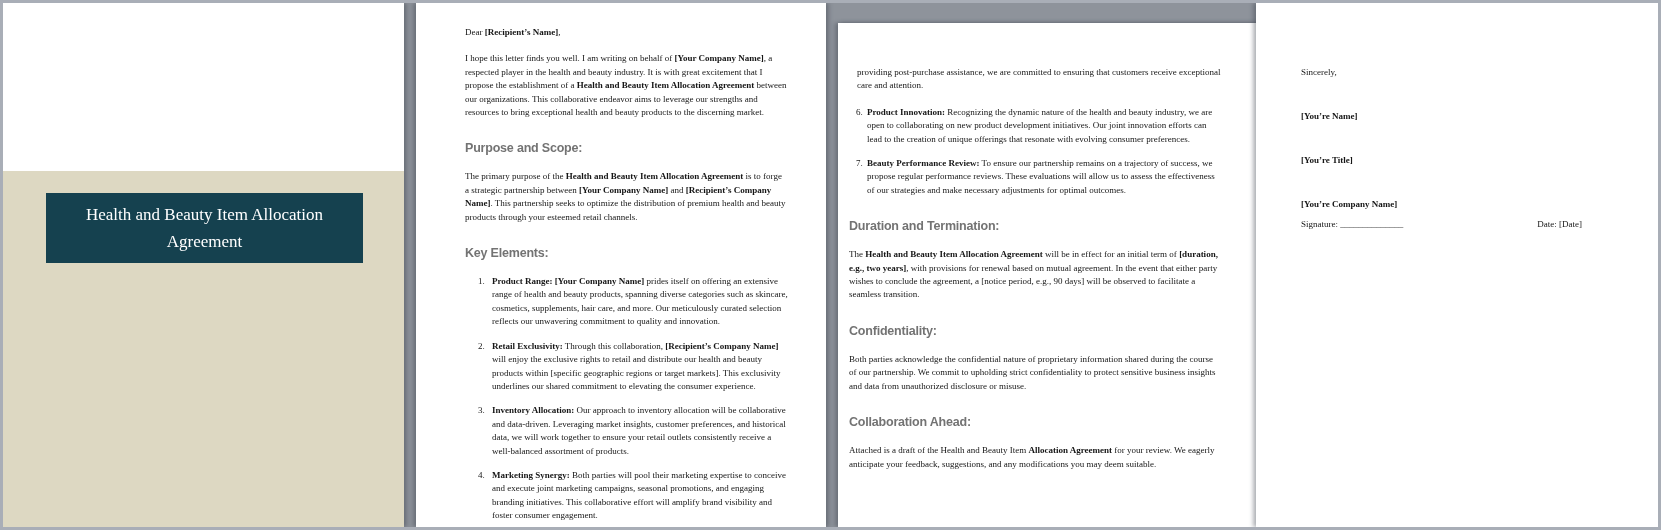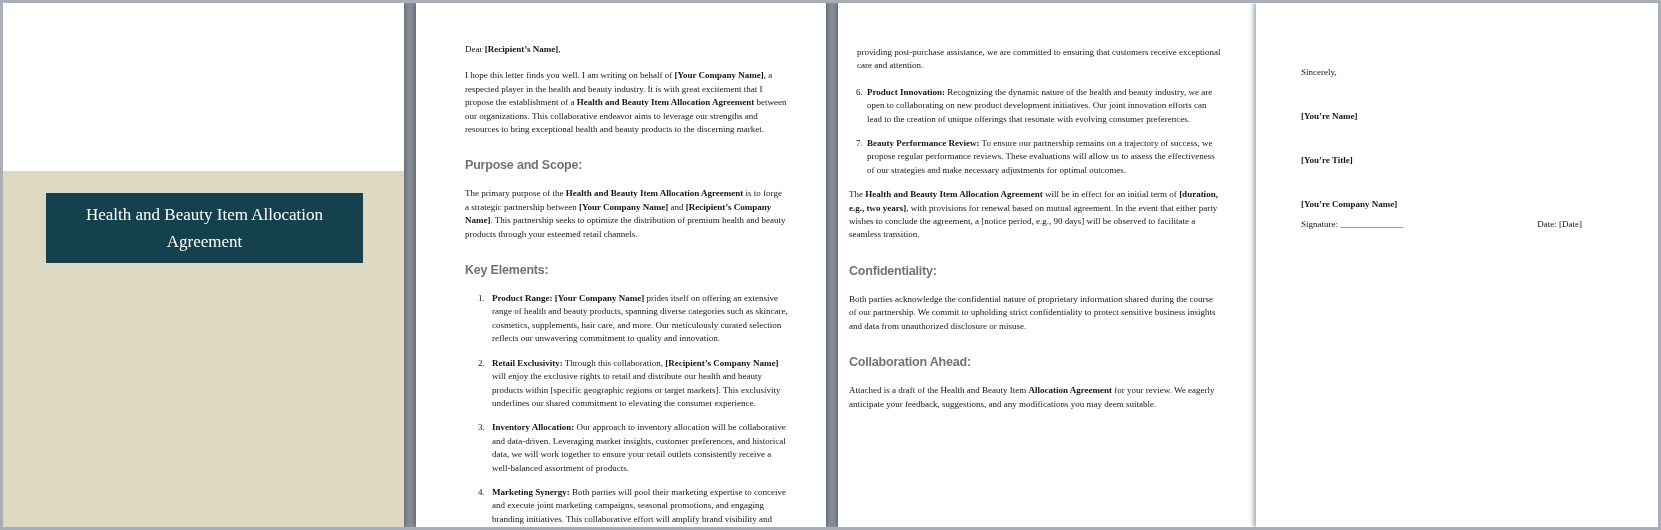--- a/index.html
+++ b/index.html
@@ -8,22 +8,22 @@
   .screen{
     position:relative; width:1661px; height:530px;
     border:3px solid #a9aeb7; background:#8e939b; overflow:hidden;
   }
   .page{
     position:absolute; top:0; bottom:0; background:#ffffff;
     box-shadow:-3px 0 4px rgba(55,60,70,.38), 3px 0 4px rgba(55,60,70,.38);
     color:#161616;
   }
   .page1{ left:0; width:401px; }
-  .page2{ left:413px; width:410px; padding:40px 38px 0 49px; }
-  .page3{ left:835px; width:430px; padding:43px 47px 0 11px; }
+  .page2{ left:413px; width:410px; padding:23px 38px 0 49px; }
+  .page3{ left:835px; width:430px; padding:43px 47px 0 11px;margin-top:20px; }
   .page4{ left:1253px; width:404px; padding:64px 78px 8px 45px; }
 
   
   .band{ position:absolute; left:0; right:0; top:168px; bottom:0; background:#ddd8c2; }
   .title-box{
     position:absolute; left:43px; top:22px; width:317px; height:70px;
     background:#15414f; display:flex; align-items:center; justify-content:center;
     padding:6px 20px;
   }
   .title-box .t{
@@ -99,20 +99,21 @@
 
     <div class="oli">
       <span class="num">6.</span>
       <span class="itxt"><b>Product Innovation:</b> Recognizing the dynamic nature of the health and beauty industry, we are open to collaborating on new product development initiatives. Our joint innovation efforts can lead to the creation of unique offerings that resonate with evolving consumer preferences.</span>
     </div>
     <div class="oli">
       <span class="num">7.</span>
       <span class="itxt"><b>Beauty Performance Review:</b> To ensure our partnership remains on a trajectory of success, we propose regular performance reviews. These evaluations will allow us to assess the effectiveness of our strategies and make necessary adjustments for optimal outcomes.</span>
     </div>
 
+    <div class="h">Duration and Termination:</div>
     <div class="p">The <b>Health and Beauty Item Allocation Agreement</b> will be in effect for an initial term of <b>[duration, e.g., two years]</b>, with provisions for renewal based on mutual agreement. In the event that either party wishes to conclude the agreement, a [notice period, e.g., 90 days] will be observed to facilitate a seamless transition.</div>
 
     <div class="h">Confidentiality:</div>
     <div class="p">Both parties acknowledge the confidential nature of proprietary information shared during the course of our partnership. We commit to upholding strict confidentiality to protect sensitive business insights and data from unauthorized disclosure or misuse.</div>
 
     <div class="h">Collaboration Ahead:</div>
     <div class="p">Attached is a draft of the Health and Beauty Item <b>Allocation Agreement</b> for your review. We eagerly anticipate your feedback, suggestions, and any modifications  you may deem suitable.</div>
 
   </div>
 

